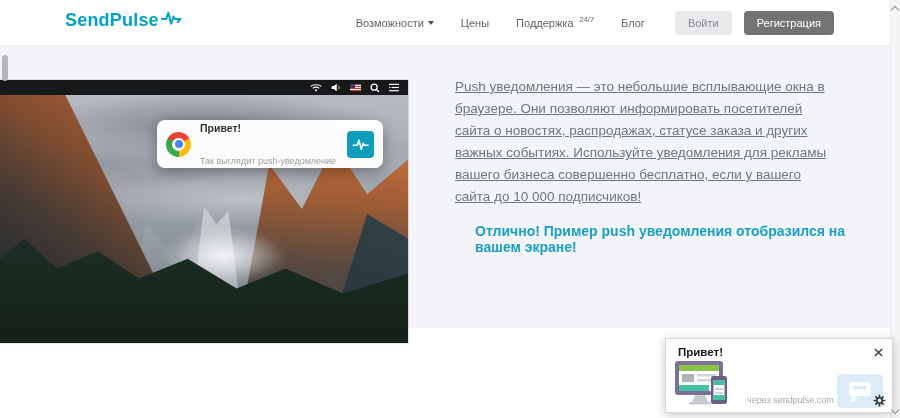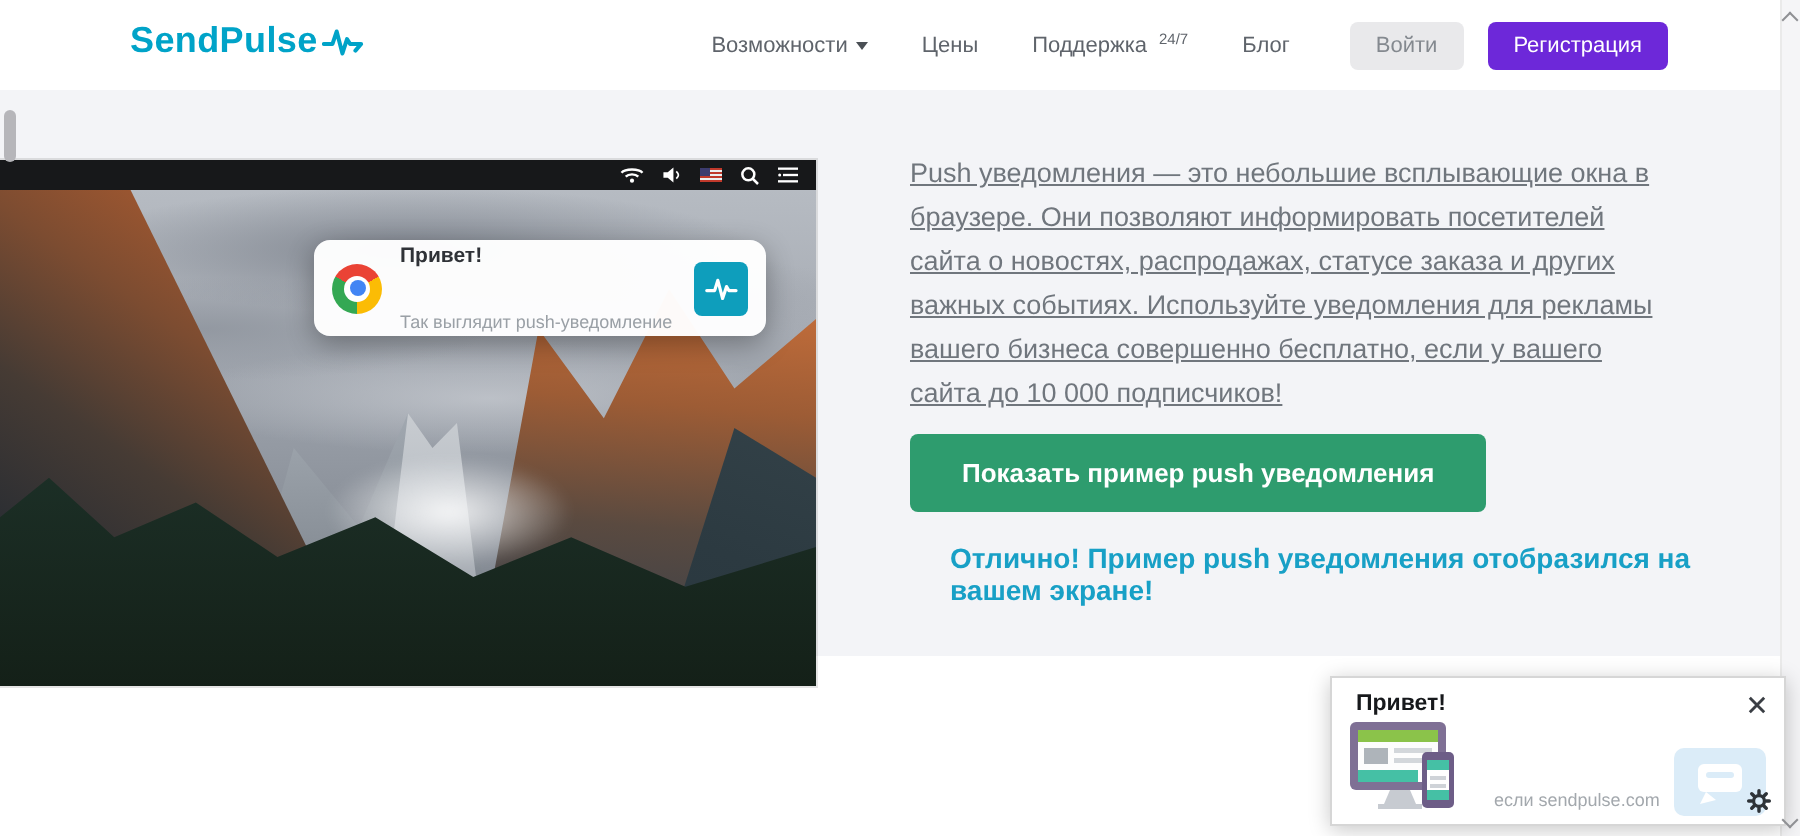--- a/index.html
+++ b/index.html
@@ -1,27 +1,27 @@
 <!DOCTYPE html>
 <html><head>
 <meta charset="utf-8">
 <style>
   html,body{margin:0;padding:0;background:#fff;font-family:"Liberation Sans",sans-serif;}
   .page{position:relative;width:900px;height:418px;background:#fff;overflow:hidden;}
 
   
   .topbar{position:absolute;left:0;top:0;width:900px;height:45px;background:#fff;z-index:6;}
-  .logo{position:absolute;left:65px;top:10px;display:flex;align-items:center;gap:2px;cursor:pointer;}
+  .logo{position:absolute;left:65px;top:10px;display:flex;gap:2px;cursor:pointer;}
   .logo-text{font-size:18px;font-weight:700;color:#00a3c8;letter-spacing:.2px;}
   .navwrap{position:absolute;right:66px;top:0;height:45px;display:flex;align-items:center;}
   .navlink{font-size:11px;color:#5f646b;display:flex;align-items:flex-start;gap:4px;margin-left:27px;cursor:pointer;text-decoration:none;}
   .caret{width:0;height:0;border-left:3.5px solid transparent;border-right:3.5px solid transparent;border-top:4px solid #4a4f55;margin-top:4px;}
   .sup{font-size:7.5px;color:#5f646b;margin-left:2px;margin-top:-2px;}
   .btn-login{margin-left:30px;background:#e9e9eb;color:#84898f;font-size:11px;padding:6px 13px;border-radius:4px;cursor:pointer;text-align:center;}
-  .btn-signup{margin-left:12px;background:#6d28d9;color:#fff;font-size:11px;padding:6px 13px;border-radius:4px;cursor:pointer;}
+  .btn-signup{margin-left:12px;background:#737373;color:#fff;font-size:11px;padding:6px 13px;border-radius:4px;cursor:pointer;}
 
   
   .hero{position:absolute;left:0;top:45px;width:900px;height:283px;background:#f3f4f7;}
   .hero-right{position:absolute;left:455px;top:18px;width:414px;}
   .hero-title{margin:0;font-size:21px;font-weight:700;color:#34393f;}
   .hero-body{margin:13px 0 0;font-size:13.5px;line-height:22px;color:#70767d;width:376px;text-decoration:underline;}
   .cta{margin-top:9px;display:inline-block;background:#2e9c6e;color:#fff;font-weight:700;font-size:13px;padding:12px 26px;border:none;border-radius:4px;cursor:pointer;font-family:inherit;}
   .success{margin-top:15px;font-size:14px;font-weight:700;color:#18a0c6;margin-left:20px;}
 
   
@@ -112,21 +112,20 @@
         <span>Блог</span>
       </a>
       <a class="btn-login">Войти</a>
       <a class="btn-signup">Регистрация</a>
     </nav>
   </header>
 
   <section class="hero">
     <div class="hero-right">
       <p class="hero-body">Push уведомления — это небольшие всплывающие окна в браузере. Они позволяют информировать посетителей сайта о новостях, распродажах, статусе заказа и других важных событиях. Используйте уведомления для рекламы вашего бизнеса совершенно бесплатно, если у вашего сайта до 10 000 подписчиков!</p>
-      <button class="cta">Показать пример push уведомления</button>
       <div class="success">Отлично! Пример push уведомления отобразился на вашем экране!</div>
     </div>
   </section>
 
   <div class="shot">
     <div class="menubar">
       <svg width="12" height="9" viewBox="0 0 16 12">
         <path d="M1 4.5 C3.5 1.6 12.5 1.6 15 4.5" stroke="#fff" fill="none" stroke-width="1.6"></path>
         <path d="M3.8 7.1 C5.8 5.1 10.2 5.1 12.2 7.1" stroke="#fff" fill="none" stroke-width="1.6"></path>
         <circle cx="8" cy="9.8" r="1.4" fill="#fff"></circle>
@@ -190,21 +189,21 @@
       <rect x="6" y="25" width="30" height="6" fill="#45c0a5"></rect>
       <path d="M22 35 h10 l3 7 h-16 z" fill="#c7cbd1"></path>
       <rect x="16" y="42" width="22" height="2.5" fill="#c7cbd1"></rect>
       <rect x="38" y="16" width="16" height="28" rx="2.5" fill="#6d5d87"></rect>
       <rect x="40.5" y="20" width="11" height="20" fill="#fff"></rect>
       <rect x="40.5" y="20" width="11" height="5" fill="#45c0a5"></rect>
       <rect x="42" y="28" width="8" height="2" fill="#cfd3d8"></rect>
       <rect x="42" y="32" width="8" height="2" fill="#cfd3d8"></rect>
       <rect x="40.5" y="35" width="11" height="5" fill="#45c0a5"></rect>
     </svg>
-    <div class="toast-src">если sendpulse.com</div>
+    <div class="toast-src">через sendpulse.com</div>
     <svg class="bubble" width="46" height="34" viewBox="0 0 46 34">
       <rect width="46" height="34" rx="5" fill="#dbecf8"></rect>
       <rect x="12" y="8" width="22" height="14" rx="3" fill="#fff"></rect>
       <path d="M16 22 l-3 6 l8-2 z" fill="#fff"></path>
       <rect x="16" y="12" width="14" height="3" rx="1.5" fill="#dbecf8"></rect>
     </svg>
     <svg class="gear" width="13" height="13" viewBox="0 0 24 24">
       <g stroke="#2e3338" stroke-width="3.2" stroke-linecap="round">
         <path d="M12 2.5v3M12 18.5v3M2.5 12h3M18.5 12h3M5.3 5.3l2.1 2.1M16.6 16.6l2.1 2.1M5.3 18.7l2.1-2.1M16.6 7.4l2.1-2.1"></path>
       </g>

